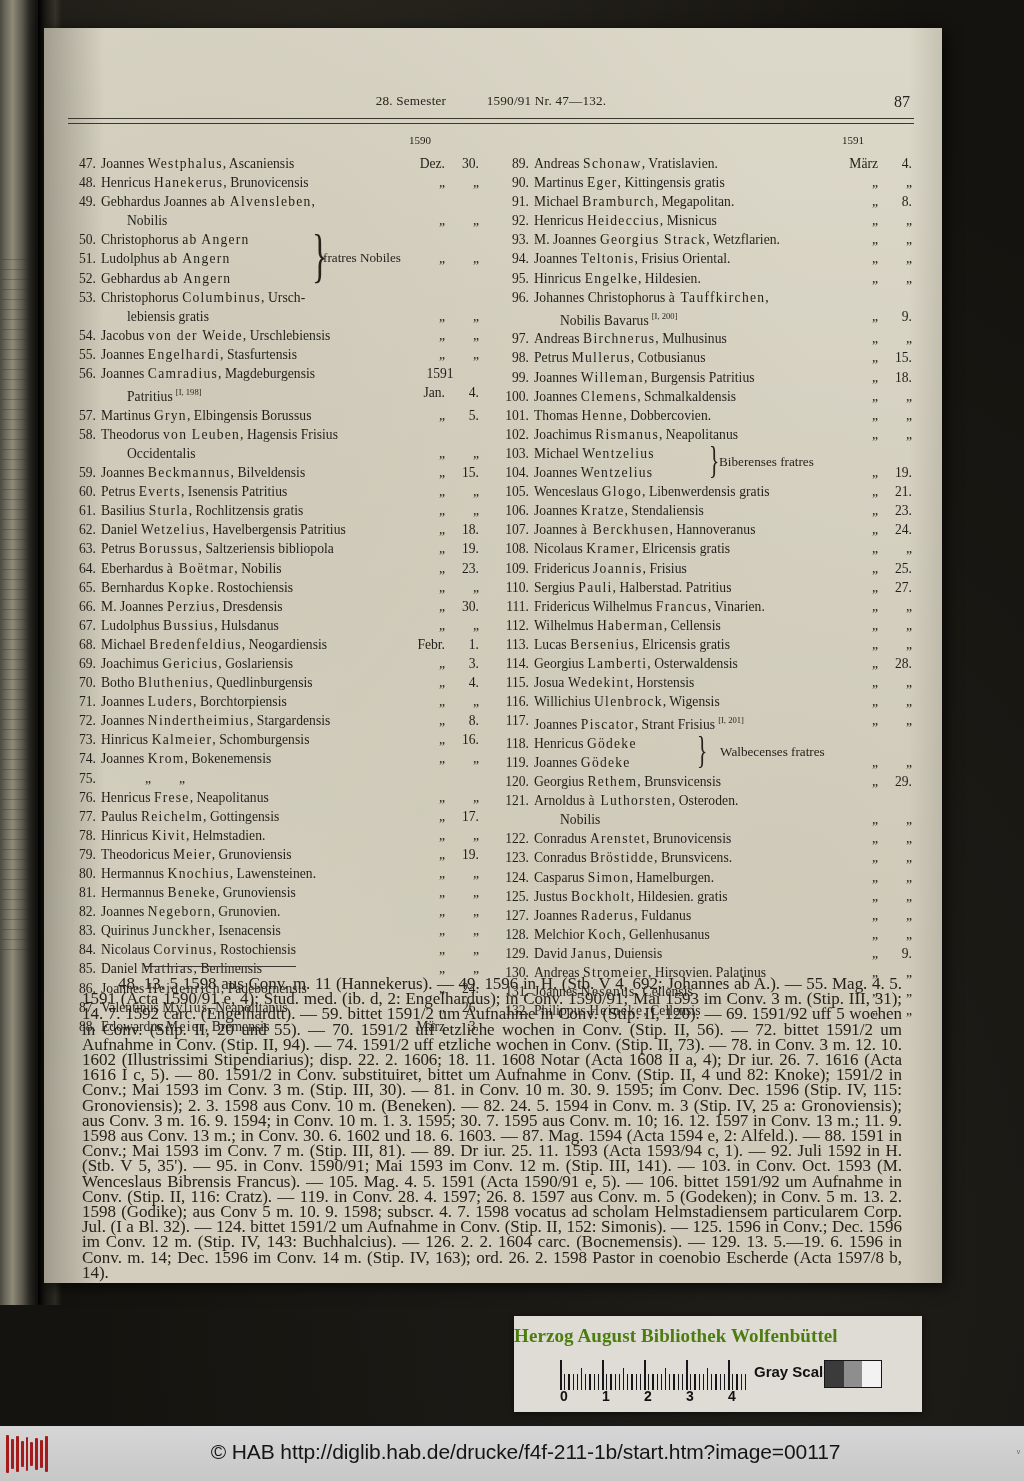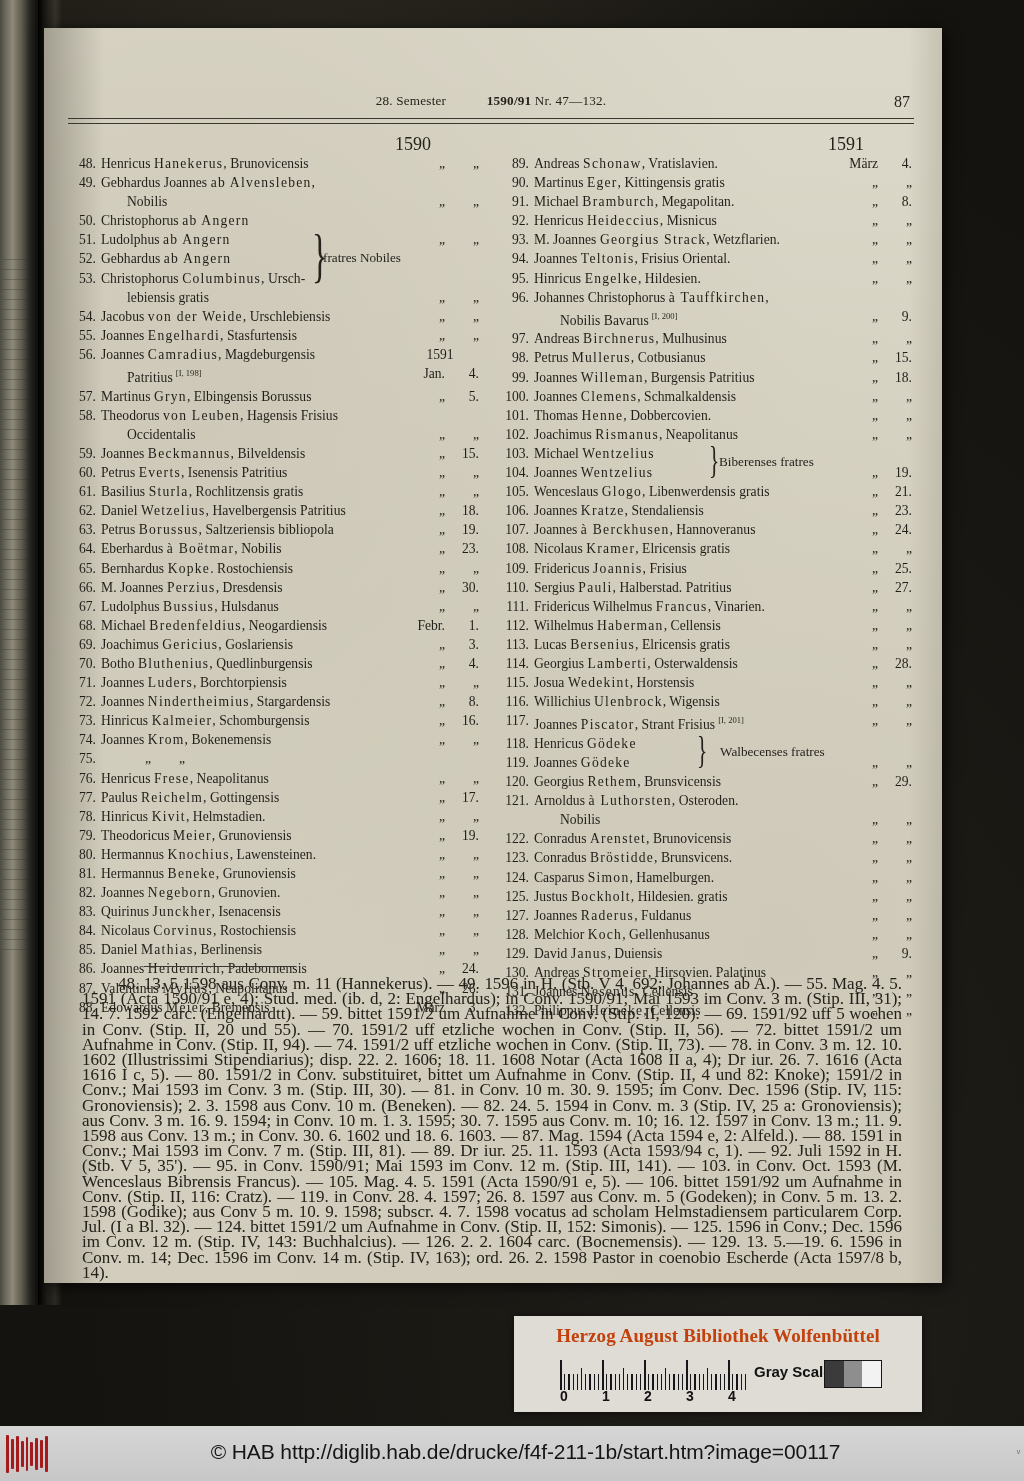--- a/index.html
+++ b/index.html
@@ -92,21 +92,21 @@
   }
   #running-head {
     position: absolute;
     left: 0; right: 0;
     text-align: center;
     font-size: 13.2px;
     color: #26241d;
     letter-spacing: .2px;
     white-space: nowrap;
   }
-  #running-head b { font-weight: 700; margin-left: 37px; }
+  #running-head b { font-weight: 400; margin-left: 37px; }
   #page-number {
     position: absolute;
     right: 4px; top: 0;
     font-size: 16px;
     color: #26241d;
   }
   #rule-double {
     position: absolute;
     left: 24px; top: 90px;
     width: 846px;
@@ -118,21 +118,21 @@
   
   #register {
     position: absolute;
     left: 16px; top: 106px;
     width: 866px;
     display: flex;
     gap: 0;
   }
   .column { width: 433px; position: relative; }
   .year-head {
-    font-size: 18px;
+    font-size: 11px;
     color: #24221b;
     height: 20px;
     position: relative;
   }
   .year-head span {
     position: absolute;
     right: 62px;
     top: 0;
   }
   .entry {
@@ -223,25 +223,24 @@
   #target-card {
     position: absolute;
     left: 514px; top: 1316px;
     width: 408px; height: 96px;
     background: #dedcd4;
     box-shadow: 0 1px 6px rgba(0,0,0,.6);
   }
   #target-title {
     position: absolute;
     left: 0; right: 0; top: 9px;
-    text-align: center;
     font-family: "Liberation Serif", serif;
     font-weight: 700;
     font-size: 19px;
-    color: #c2410c;
+    color: #4d7c0f;
     letter-spacing: .1px;
   }
   #ruler {
     position: absolute;
     left: 46px; top: 42px;
     width: 182px; height: 32px;
   }
   #ruler .tick {
     position: absolute;
     bottom: 0;
@@ -407,20 +406,25 @@
     <div id="page-number">87</div>
   </div>
   <div id="rule-double"></div>
 
   <div id="register">
     <div class="column" id="col-left">
       <div class="year-head">
         <span>1590</span>
       </div>
       <div id="left-entries">
+          <div class="entry">
+            <div class="num">47.</div>
+            <div class="name">Joannes <span class="sp">Westphalus</span>, Ascaniensis</div>
+            <div class="date"><span class="mo">Dez.</span><span class="dy">30.</span></div>
+          </div>
           <div class="entry">
             <div class="num">48.</div>
             <div class="name">Henricus <span class="sp">Hanekerus</span>, Brunovicensis</div>
             <div class="date"><span class="mo">„</span><span class="dy">„</span></div>
           </div>
           <div class="entry">
             <div class="num">49.</div>
             <div class="name">Gebhardus Joannes <span class="sp">ab Alvensleben</span>,</div>
             <div class="date"><span class="mo"></span><span class="dy"></span></div>
           </div>

